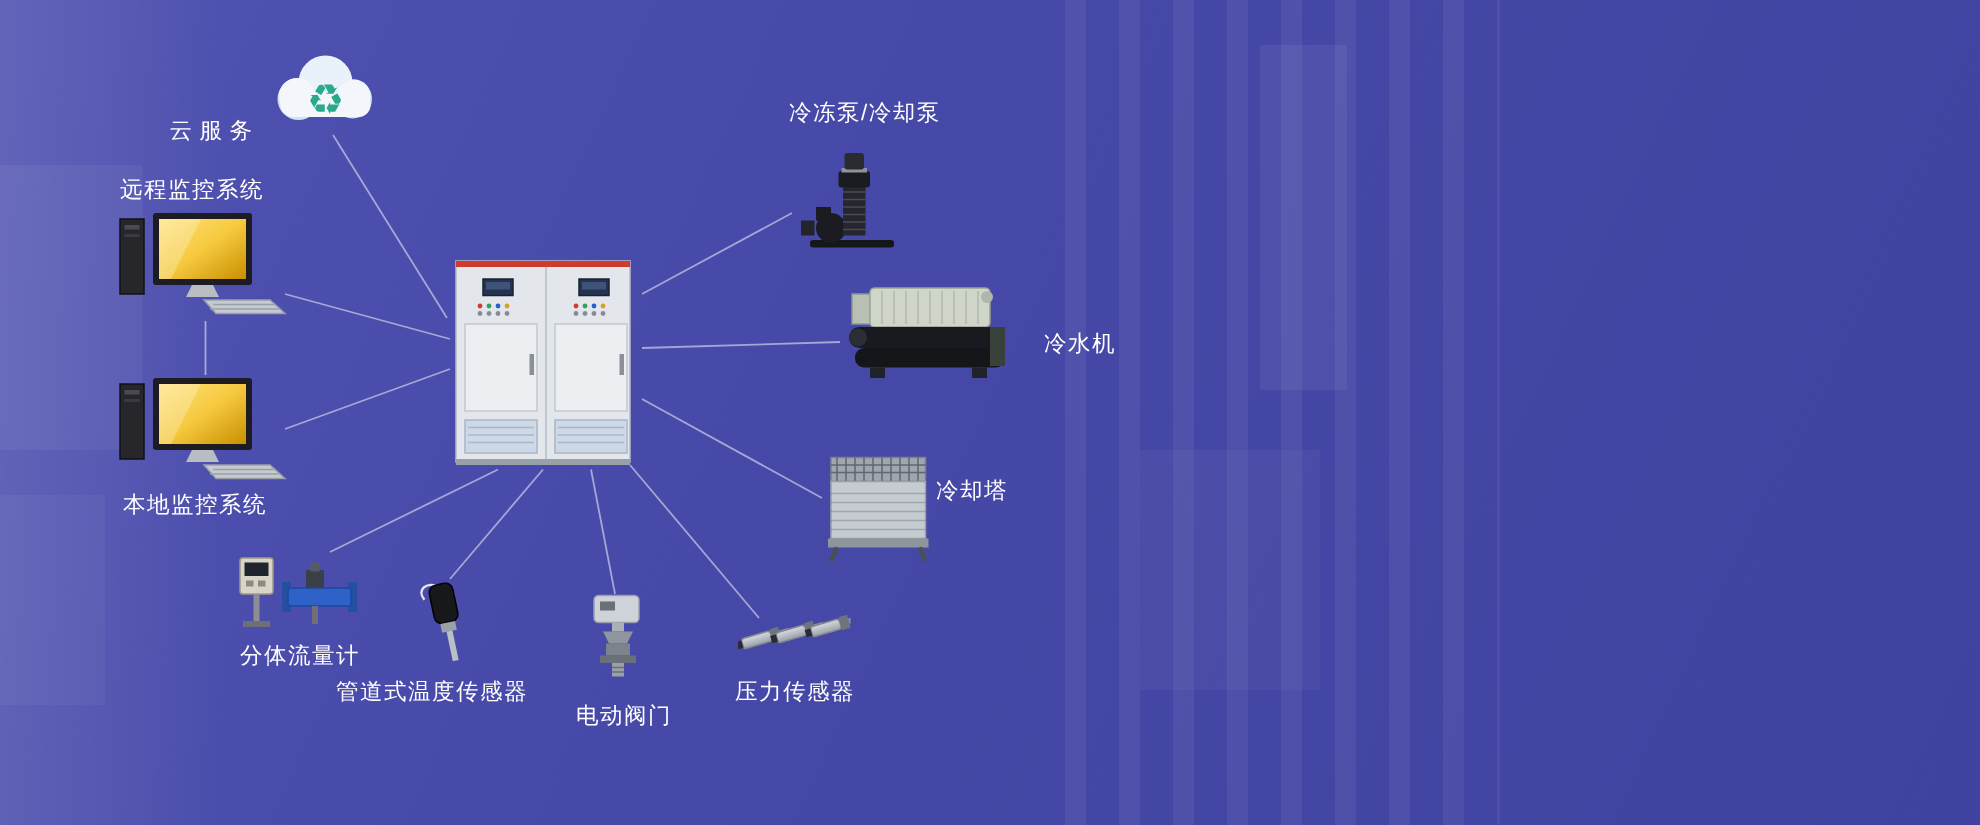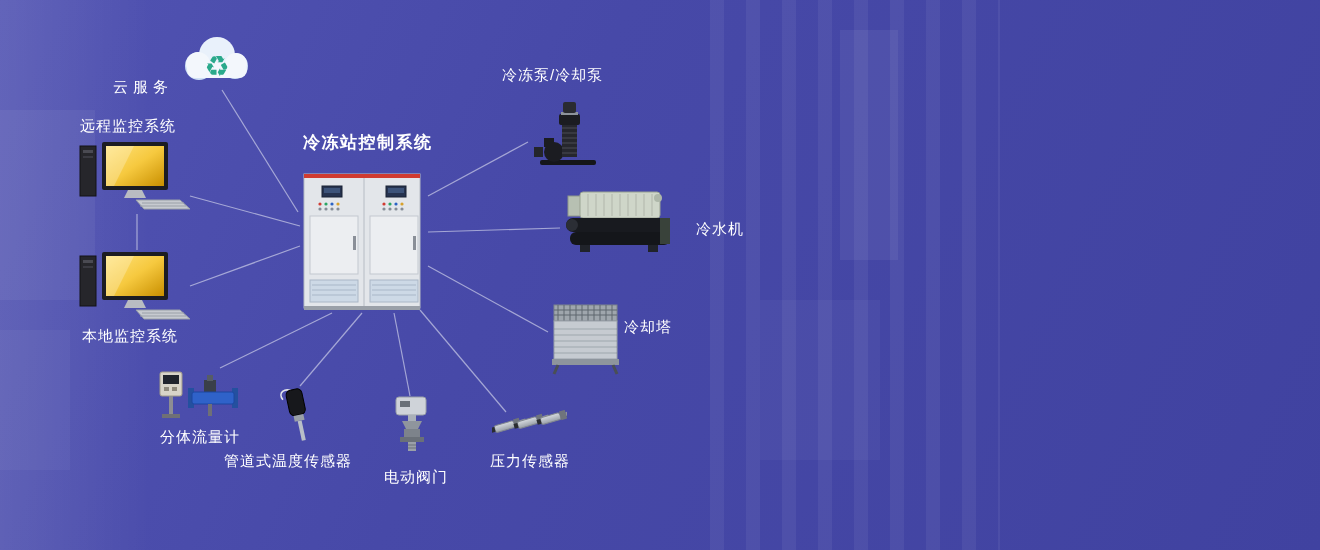--- a/index.html
+++ b/index.html
@@ -277,22 +277,21 @@
       <rect x="0" y="0" width="20" height="7" rx="2" fill="url(#grad-steel)" stroke="#82878f"></rect>
       <rect x="20" y="-1" width="6" height="9" fill="#6f747c"></rect>
       <rect x="26" y="1.5" width="6" height="4" fill="#8f949c"></rect>
       <rect x="-4" y="1" width="4" height="5" fill="#2a2c31"></rect>
     </g>
   </svg>
 
   <div class="label spaced" style="left:113px;top:46px">云服务</div>
   <div class="label" style="left:80px;top:117px">远程监控系统</div>
   <div class="label" style="left:82px;top:327px">本地监控系统</div>
-  <div class="label title" style="left:303px;top:131px">冷冻站控制系统</div>
-  <div class="label" style="left:502px;top:66px">冷冻泵/冷却泵</div>
+  <div class="label" style="left:526px;top:66px">冷冻泵/冷却泵</div>
   <div class="label" style="left:696px;top:220px">冷水机</div>
   <div class="label" style="left:624px;top:318px">冷却塔</div>
   <div class="label" style="left:160px;top:428px">分体流量计</div>
   <div class="label" style="left:224px;top:452px">管道式温度传感器</div>
   <div class="label" style="left:384px;top:468px">电动阀门</div>
   <div class="label" style="left:490px;top:452px">压力传感器</div>
 
 </div>
 
 </body></html>

